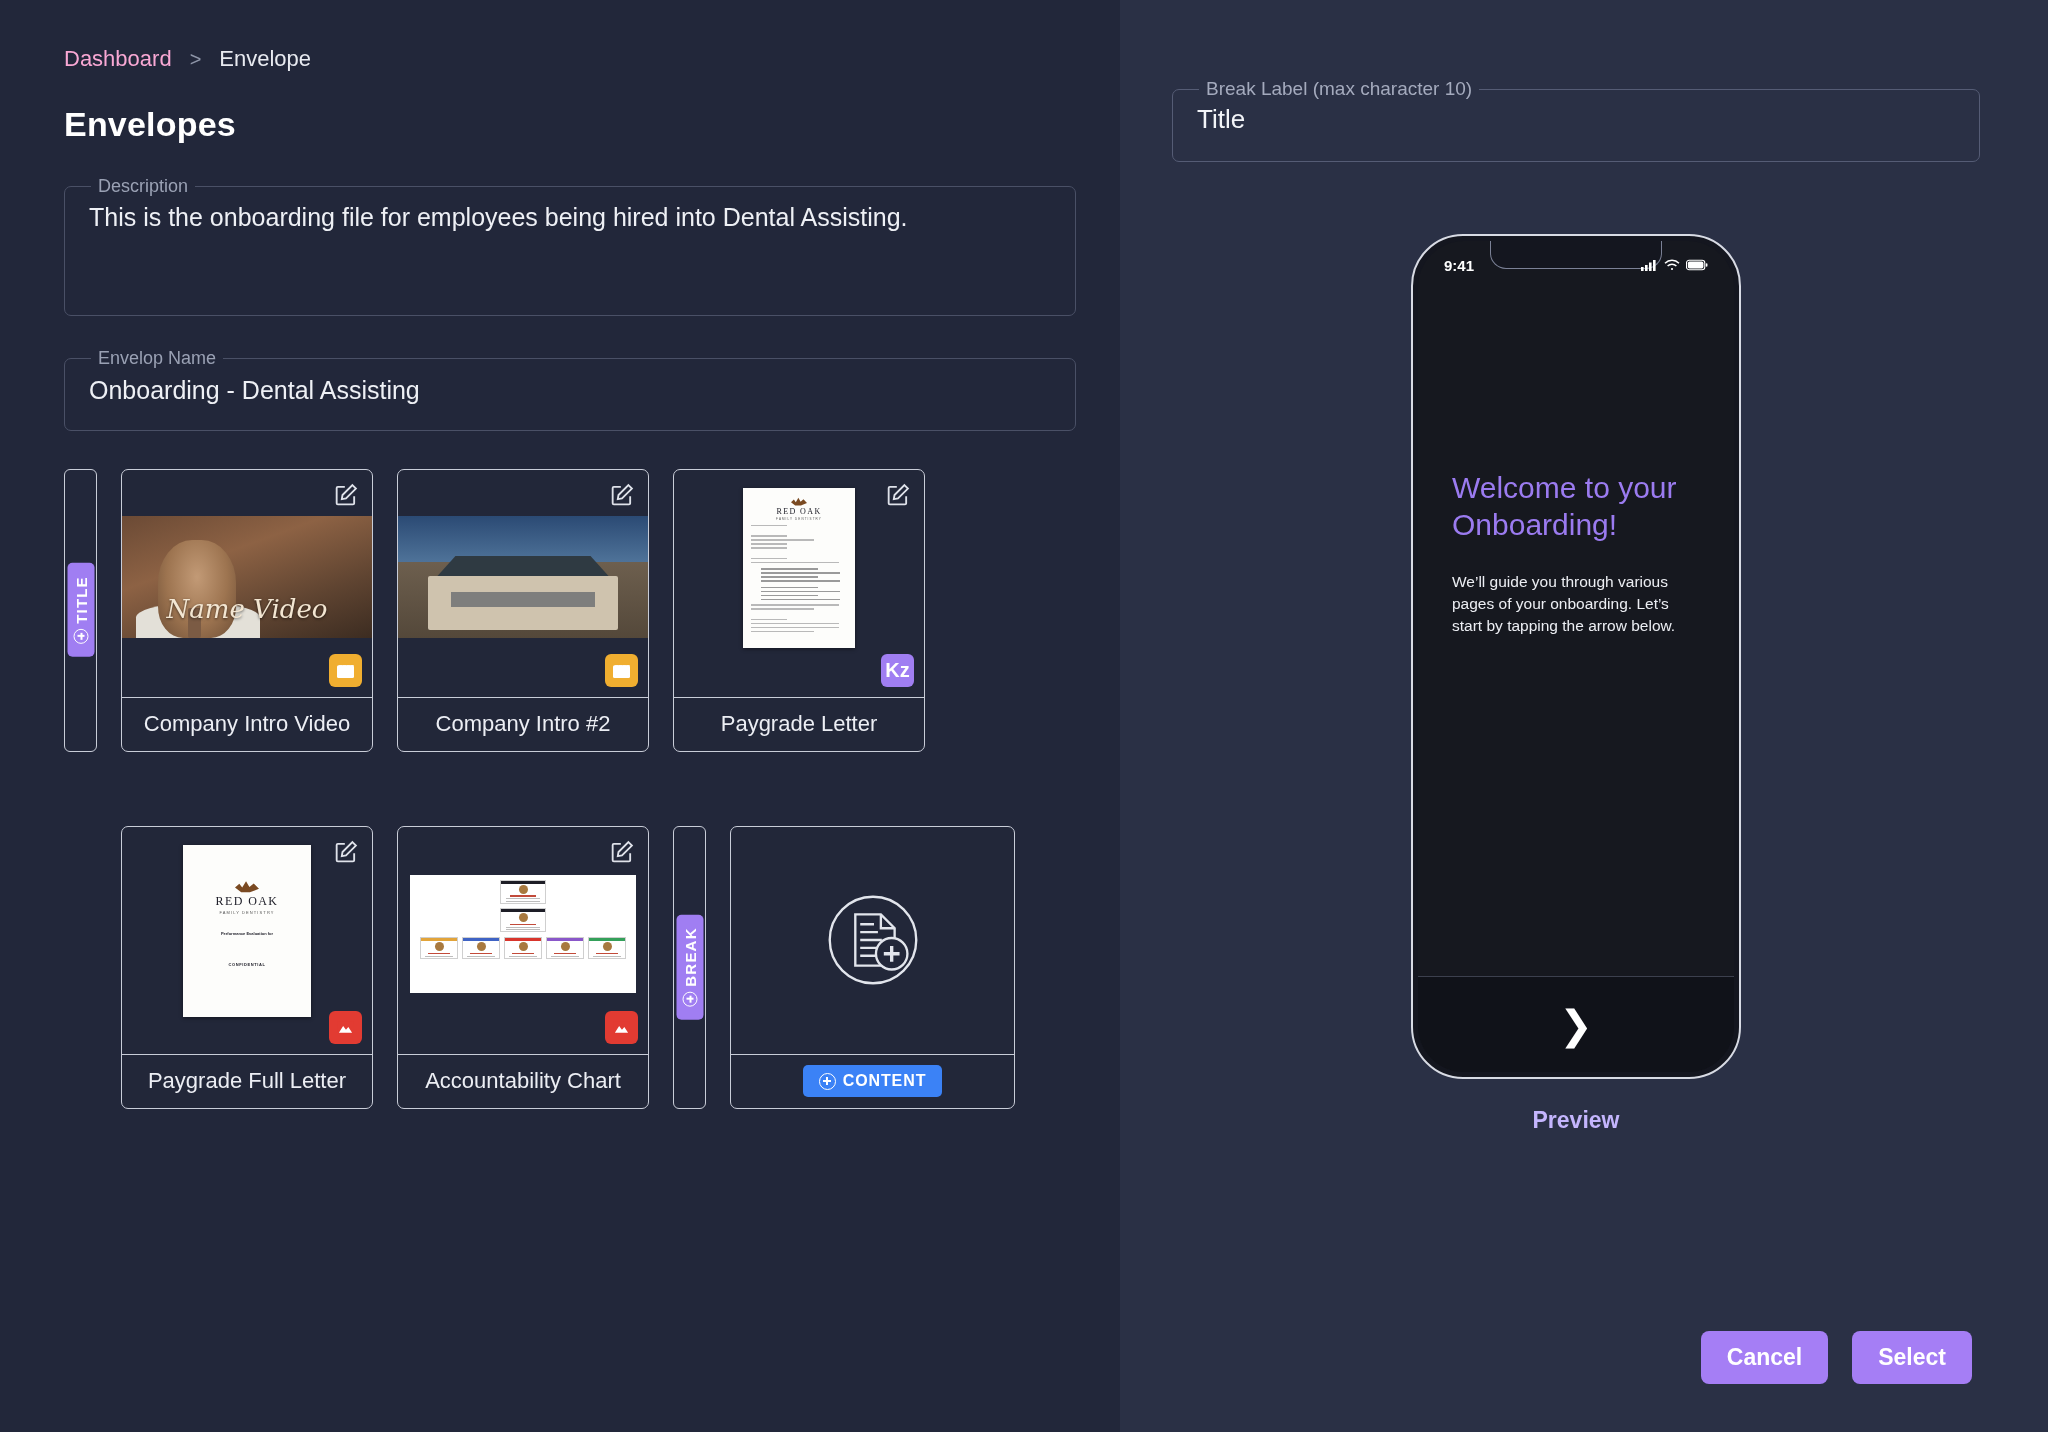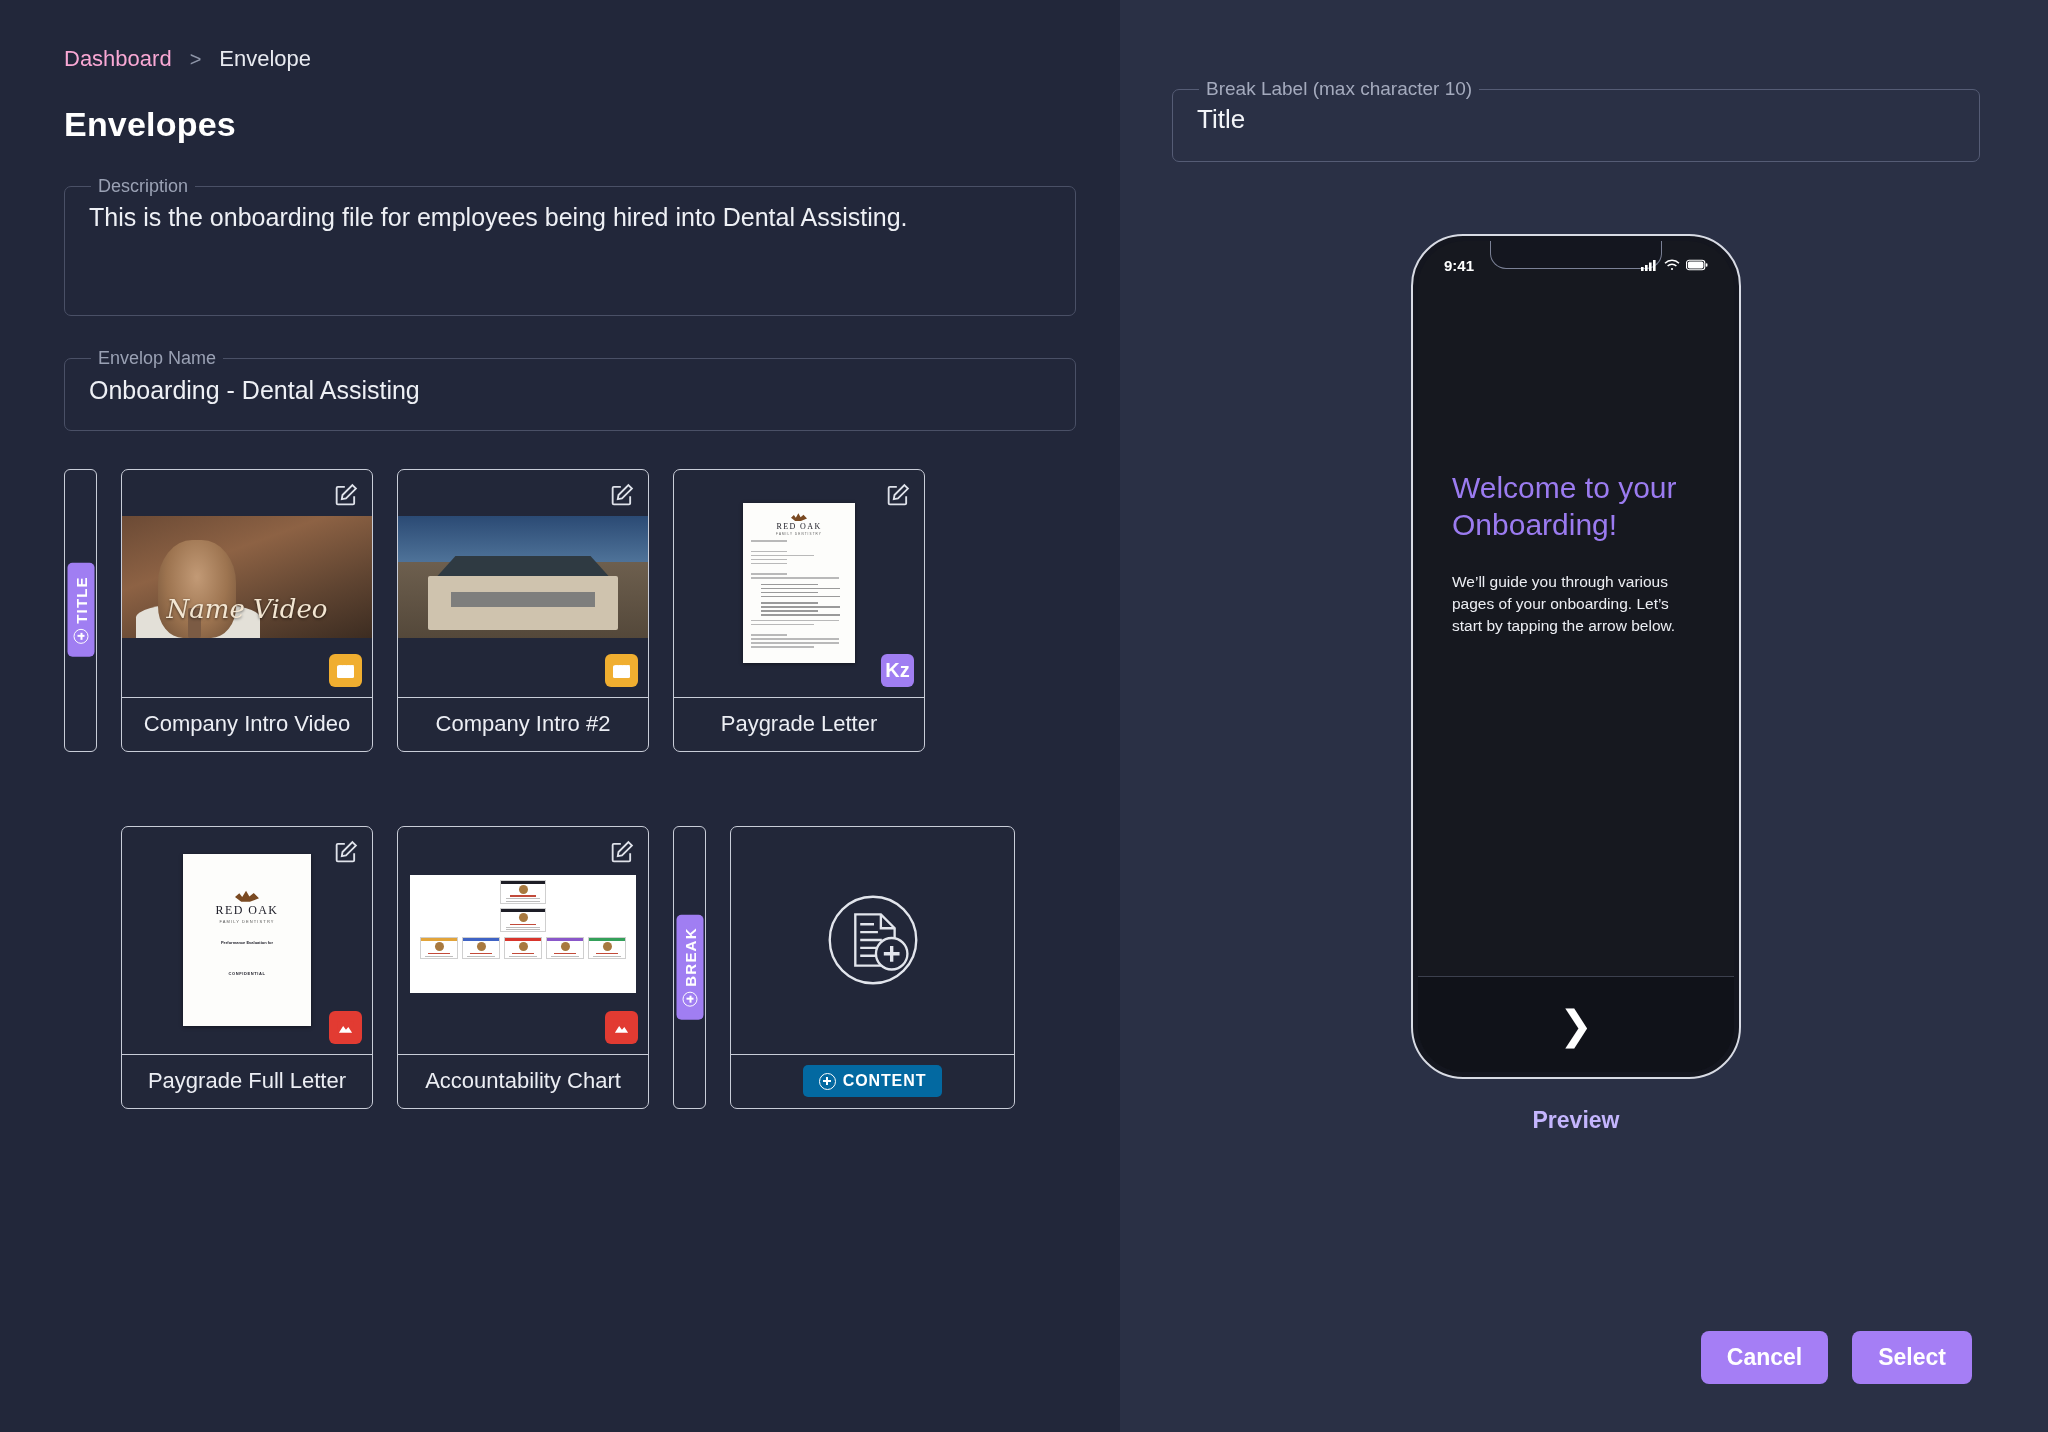--- a/index.html
+++ b/index.html
@@ -125,21 +125,21 @@
   .thumb-building .facade {
     position: absolute; left: 30px; right: 30px; top: 60px; bottom: 8px;
     background: #cfc3ae; border-radius: 2px;
   }
   .thumb-building .facade::after {
     content: ""; position: absolute; left: 12%; right: 12%; top: 30%; height: 28%;
     background: rgba(60,70,85,.55);
   }
   .thumb-doc {
     top: 18px; bottom: 18px; left: 0; right: 0;
-    display: flex; align-items: center; justify-content: center;
+    display: flex; justify-content: center;
   }
   .paper {
     background: #fdfdfb; width: 112px; height: 160px;
     padding: 9px 8px; font-size: 3px; color: #3a3a3a; overflow: hidden;
     box-shadow: 0 1px 4px rgba(0,0,0,.45);
   }
   .paper.big { width: 128px; height: 172px; }
   .paper .oak-logo { text-align: center; margin-bottom: 4px; }
   .paper .oak-leaf {
     width: 16px; height: 9px; margin: 0 auto 1px;
@@ -169,21 +169,21 @@
   .orgnode .av { width: 9px; height: 9px; border-radius: 50%; background: #a8793f; margin: 1px auto; }
   .orgnode .t { height: 1.5px; background: #c24a3a; width: 60%; margin: 1.5px auto; }
   .orgnode .t2 { height: 1.2px; background: #bdbdbd; width: 78%; margin: 1.2px auto; }
   .orgrow { display: flex; justify-content: center; gap: 4px; margin-top: 5px; }
   .orgrow .orgnode { width: 38px; margin: 0; }
 
   .add-card { width: 285px; flex: 0 0 285px; }
   .add-card .card-body { display: flex; align-items: center; justify-content: center; }
   .add-card .circle-doc { width: 118px; height: 118px; }
   .content-btn {
-    background: #0369a1; color: #fff; border-radius: 5px;
+    background: #3b82f6; color: #fff; border-radius: 5px;
     font-size: 16px; font-weight: bold; letter-spacing: .9px;
     padding: 7px 16px; display: inline-flex; align-items: center; gap: 7px;
     border: none; cursor: pointer;
   }
   .content-btn .plus-circ2 {
     width: 17px; height: 17px; border: 1.6px solid #fff; border-radius: 50%; position: relative;
   }
   .content-btn .plus-circ2::before, .content-btn .plus-circ2::after { content: ""; position: absolute; background: #fff; }
   .content-btn .plus-circ2::before { left: 3.5px; right: 3.5px; top: 6.7px; height: 1.6px; }
   .content-btn .plus-circ2::after  { top: 3.5px; bottom: 3.5px; left: 6.7px; width: 1.6px; }

